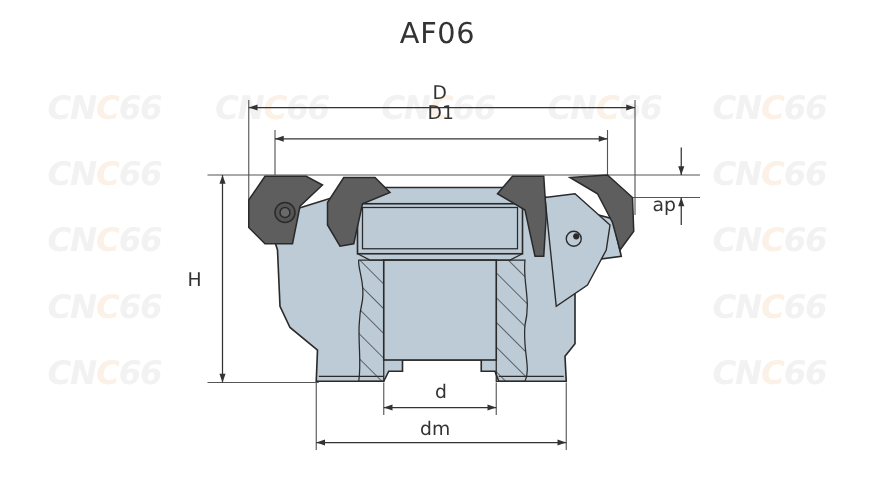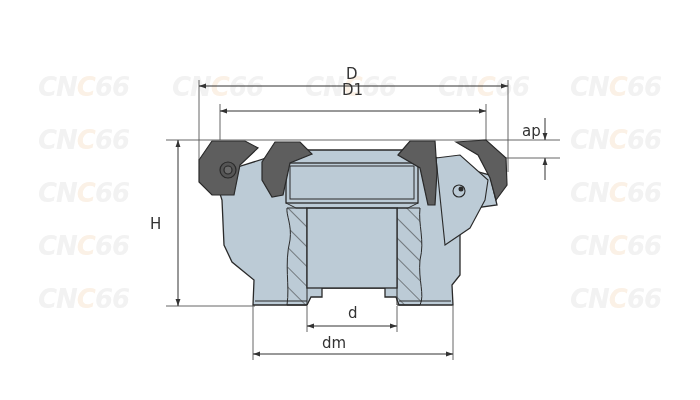--- a/index.html
+++ b/index.html
@@ -26,20 +26,21 @@
     <div class="wm" style="left:305px;top:72px"><span>CN</span><span class="c">C</span><span>66</span></div>
     <div class="wm" style="left:438px;top:72px"><span>CN</span><span class="c">C</span><span>66</span></div>
 
     <div class="wm" style="left:570px;top:72px"><span>CN</span><span class="c">C</span><span>66</span></div>
     <div class="wm" style="left:570px;top:125px"><span>CN</span><span class="c">C</span><span>66</span></div>
     <div class="wm" style="left:570px;top:178px"><span>CN</span><span class="c">C</span><span>66</span></div>
     <div class="wm" style="left:570px;top:231px"><span>CN</span><span class="c">C</span><span>66</span></div>
     <div class="wm" style="left:570px;top:284px"><span>CN</span><span class="c">C</span><span>66</span></div>
   </div>
 
+  <div class="title">AF06</div>
 
   <svg width="700" height="400" viewBox="0 0 700 400" style="position:absolute;left:0;top:0">
     <defs>
       <marker id="arr" viewBox="0 0 10 10" refX="10" refY="5" markerWidth="10" markerHeight="7" orient="auto-start-reverse" markerUnits="userSpaceOnUse">
         <path d="M0,1.5 L10,5 L0,8.5 z" fill="#333"></path>
       </marker>
       <pattern id="hatch" patternUnits="userSpaceOnUse" width="14" height="14" patternTransform="rotate(-45)">
         <line x1="0" y1="0" x2="0" y2="14" stroke="#333" stroke-width="1.1"></line>
       </pattern>
     </defs>
@@ -97,17 +98,17 @@
       <line x1="178" y1="140" x2="178" y2="306" marker-start="url(#arr)" marker-end="url(#arr)"></line>
       <line x1="545" y1="118" x2="545" y2="140" marker-end="url(#arr)"></line>
       <line x1="545" y1="180" x2="545" y2="158" marker-end="url(#arr)"></line>
       <line x1="307" y1="326" x2="397" y2="326" marker-start="url(#arr)" marker-end="url(#arr)"></line>
       <line x1="253" y1="354" x2="453" y2="354" marker-start="url(#arr)" marker-end="url(#arr)"></line>
     </g>
   </svg>
 
   <div class="lbl" style="left:346px;top:67px">D</div>
   <div class="lbl" style="left:342px;top:83px">D1</div>
-  <div class="lbl" style="left:522px;top:124px">ap</div>
+  <div class="lbl" style="left:522px;top:157px">ap</div>
   <div class="lbl" style="left:150px;top:217px">H</div>
   <div class="lbl" style="left:348px;top:306px">d</div>
-  <div class="lbl" style="left:322px;top:336px">dm</div>
+  <div class="lbl" style="left:336px;top:336px">dm</div>
 </div>
 
 </body></html>

